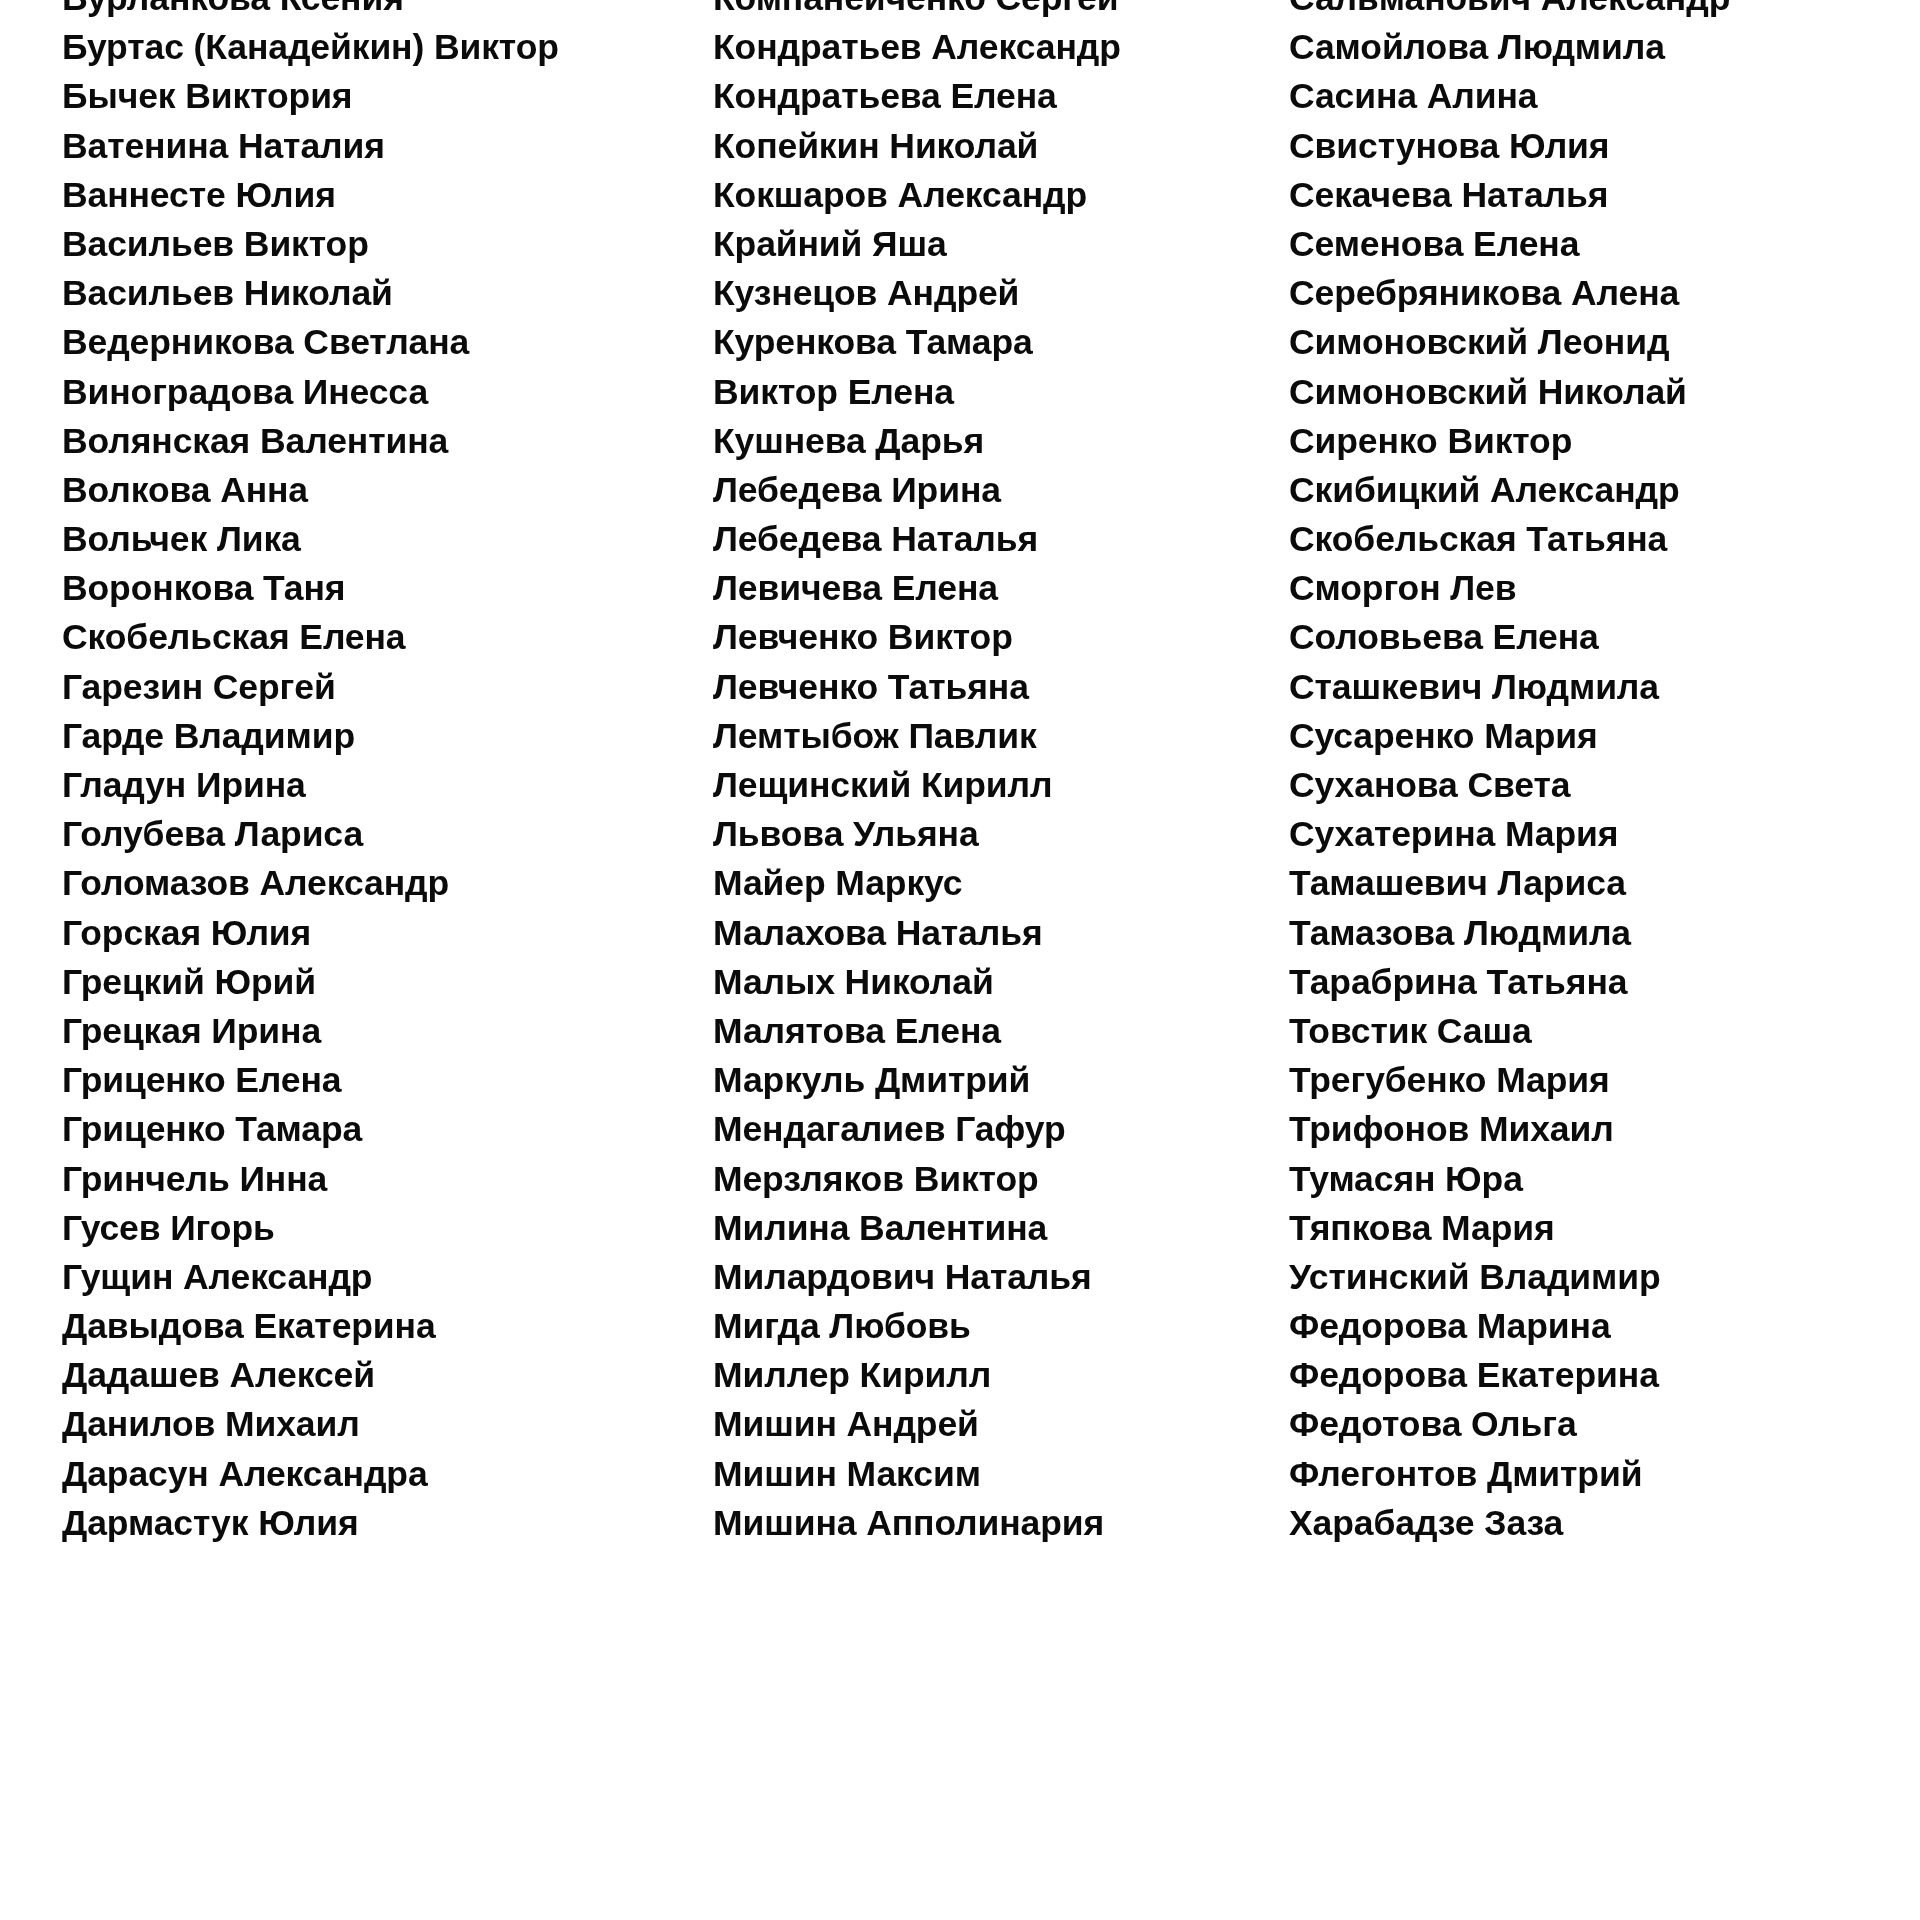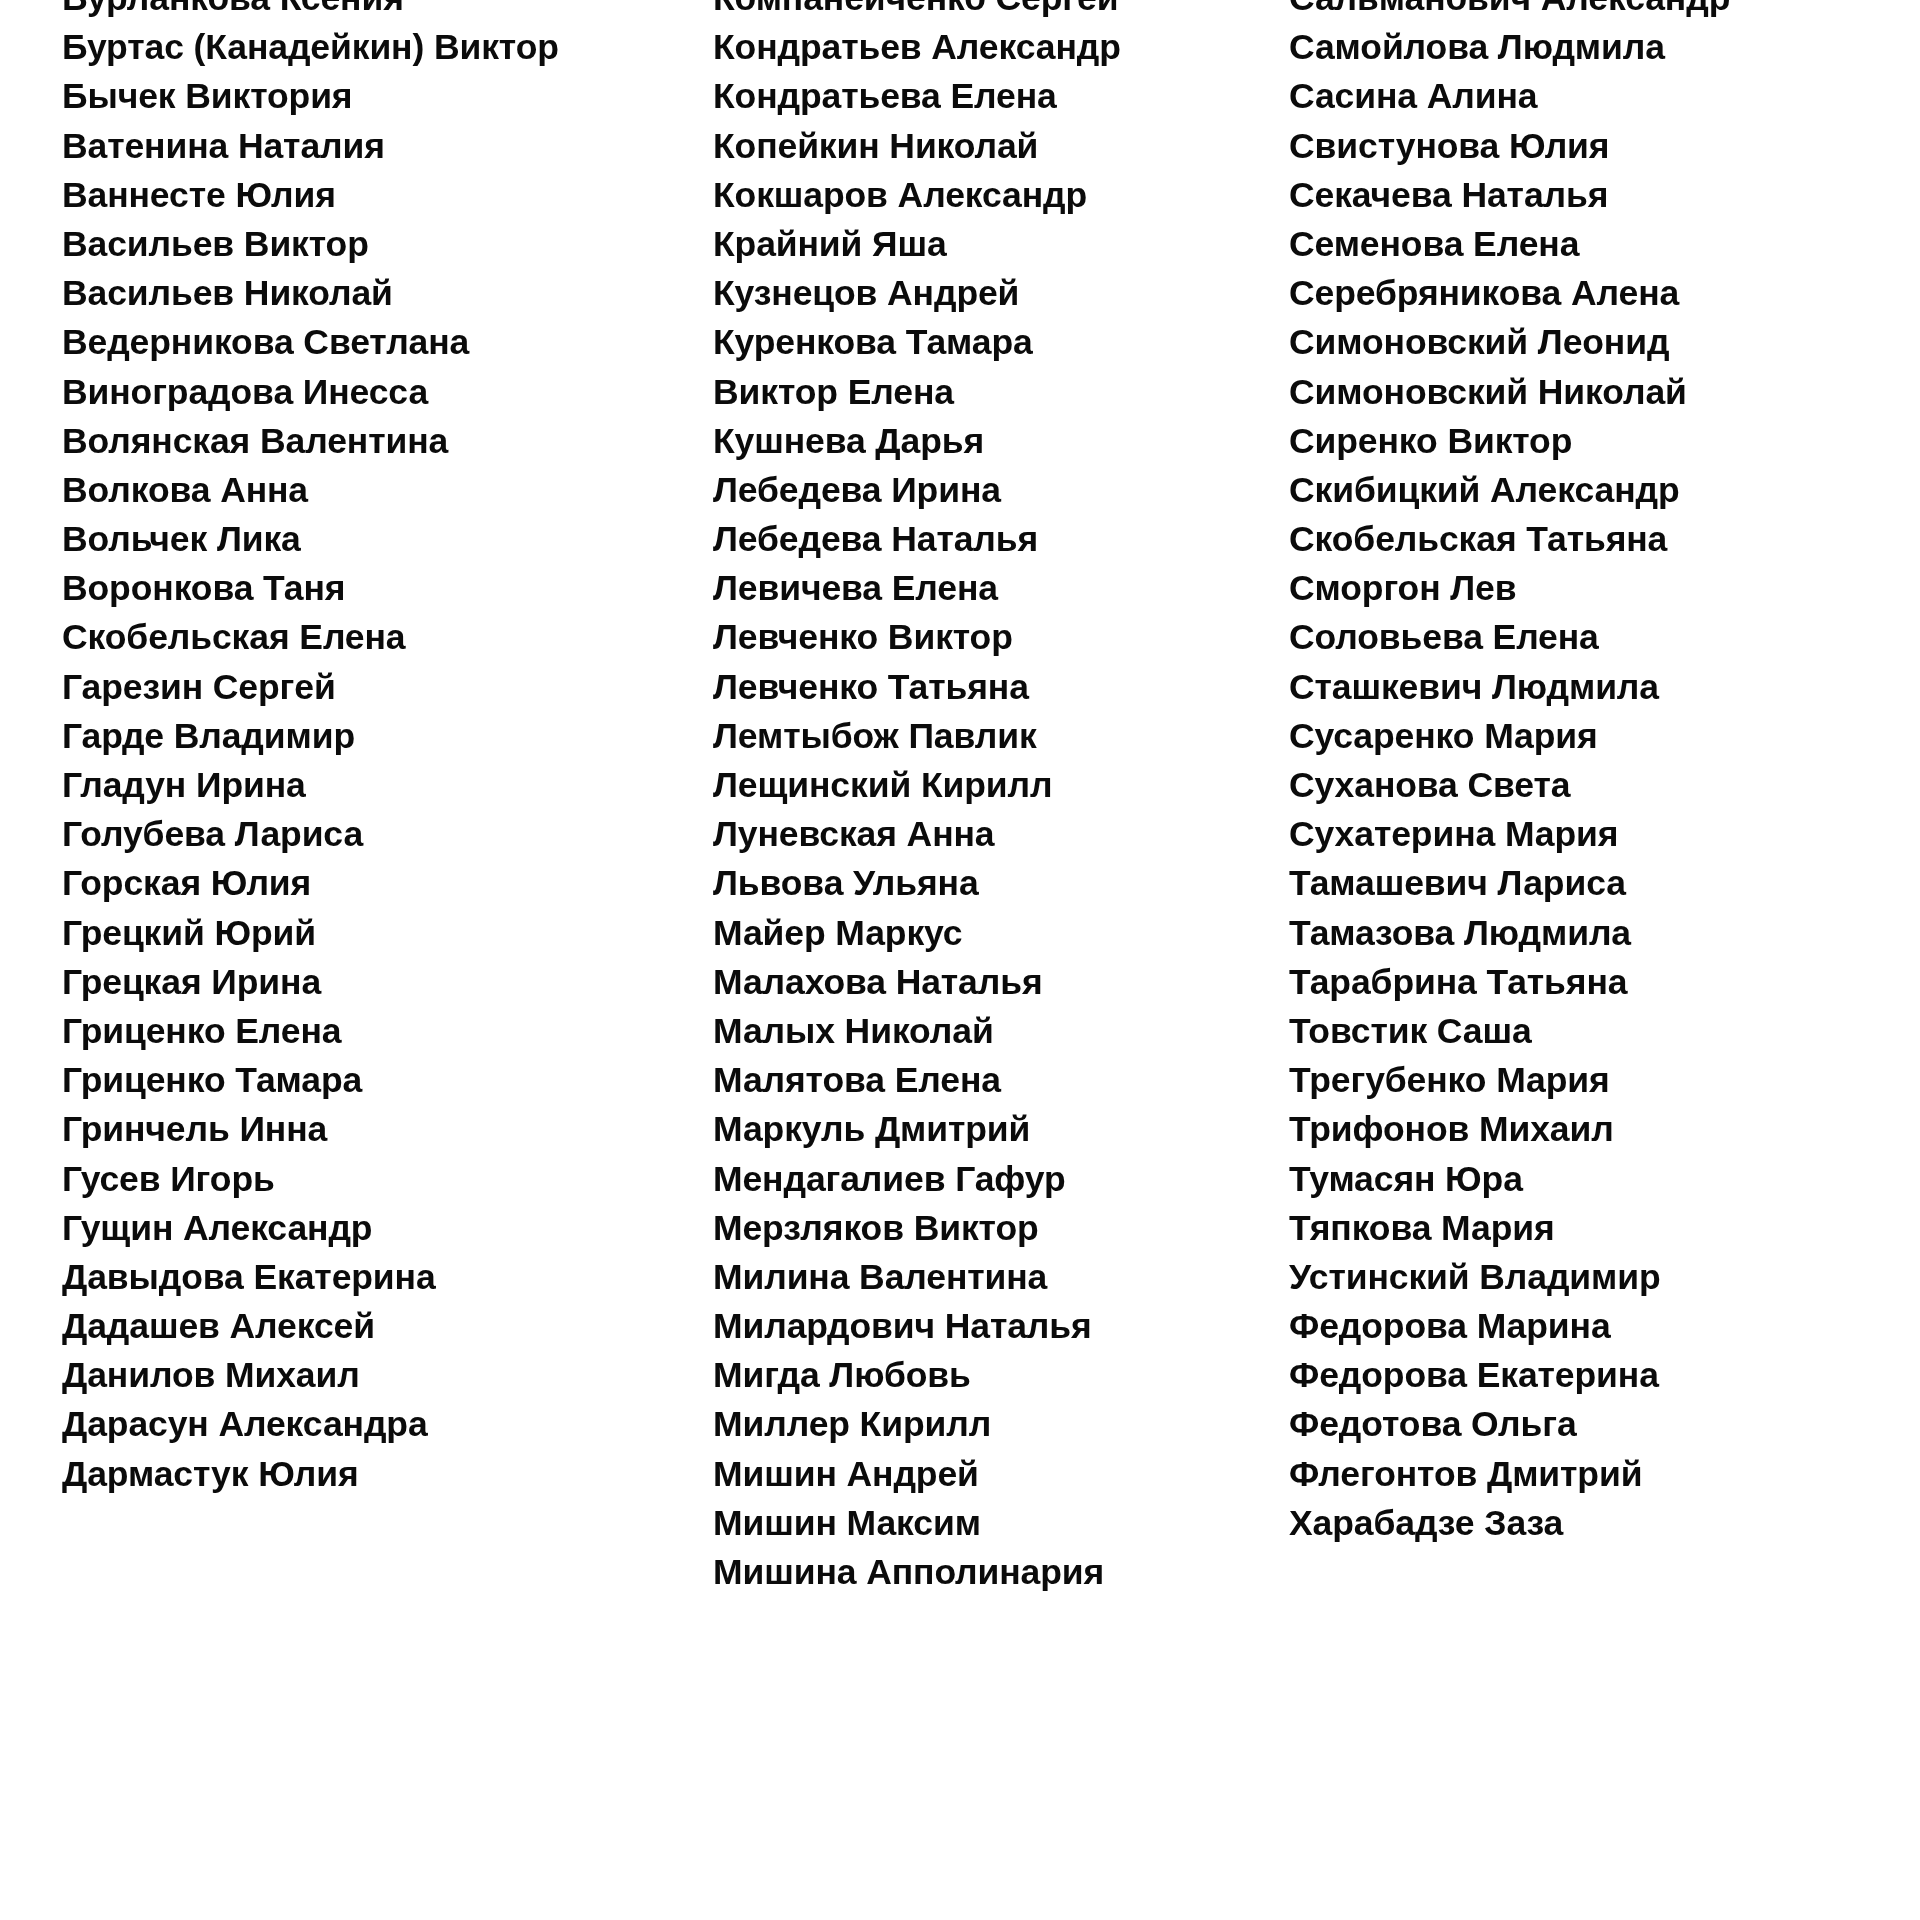--- a/index.html
+++ b/index.html
@@ -64,20 +64,21 @@
       <div class="name-row">Виноградова Инесса</div>
       <div class="name-row">Волянская Валентина</div>
       <div class="name-row">Волкова Анна</div>
       <div class="name-row">Вольчек Лика</div>
       <div class="name-row">Воронкова Таня</div>
       <div class="name-row">Скобельская Елена</div>
       <div class="name-row">Гарезин Сергей</div>
       <div class="name-row">Гарде Владимир</div>
       <div class="name-row">Гладун Ирина</div>
       <div class="name-row">Голубева Лариса</div>
+      <div class="name-row">Голомазов Александр</div>
       <div class="name-row">Горская Юлия</div>
       <div class="name-row">Грецкий Юрий</div>
       <div class="name-row">Грецкая Ирина</div>
       <div class="name-row">Гриценко Елена</div>
       <div class="name-row">Гриценко Тамара</div>
       <div class="name-row">Гринчель Инна</div>
       <div class="name-row">Гусев Игорь</div>
       <div class="name-row">Гущин Александр</div>
       <div class="name-row">Давыдова Екатерина</div>
       <div class="name-row">Дадашев Алексей</div>
@@ -96,21 +97,20 @@
       <div class="name-row">Куренкова Тамара</div>
       <div class="name-row">Виктор Елена</div>
       <div class="name-row">Кушнева Дарья</div>
       <div class="name-row">Лебедева Ирина</div>
       <div class="name-row">Лебедева Наталья</div>
       <div class="name-row">Левичева Елена</div>
       <div class="name-row">Левченко Виктор</div>
       <div class="name-row">Левченко Татьяна</div>
       <div class="name-row">Лемтыбож Павлик</div>
       <div class="name-row">Лещинский Кирилл</div>
-      <div class="name-row">Луневская Анна</div>
       <div class="name-row">Львова Ульяна</div>
       <div class="name-row">Майер Маркус</div>
       <div class="name-row">Малахова Наталья</div>
       <div class="name-row">Малых Николай</div>
       <div class="name-row">Малятова Елена</div>
       <div class="name-row">Маркуль Дмитрий</div>
       <div class="name-row">Мендагалиев Гафур</div>
       <div class="name-row">Мерзляков Виктор</div>
       <div class="name-row">Милина Валентина</div>
       <div class="name-row">Милардович Наталья</div>

